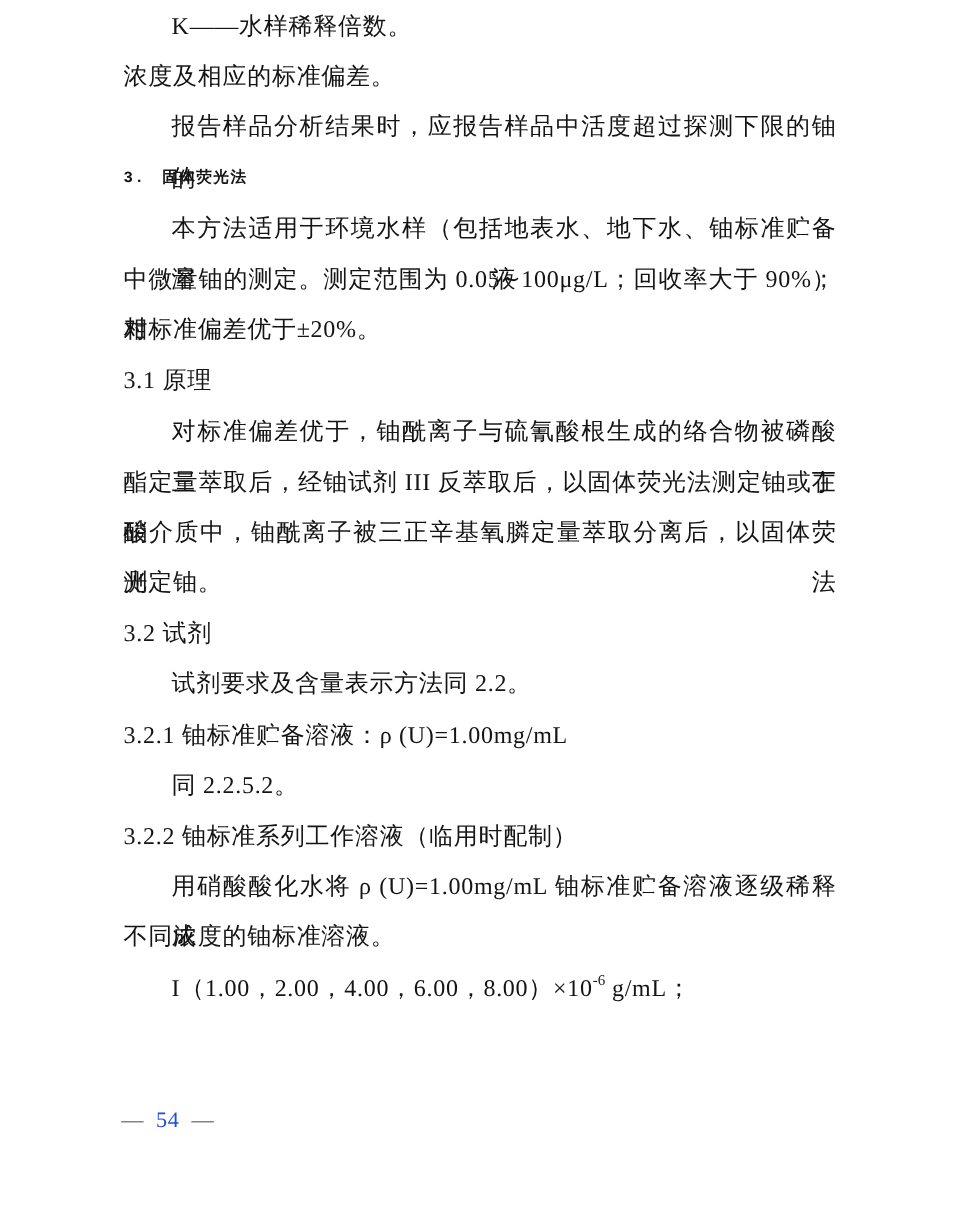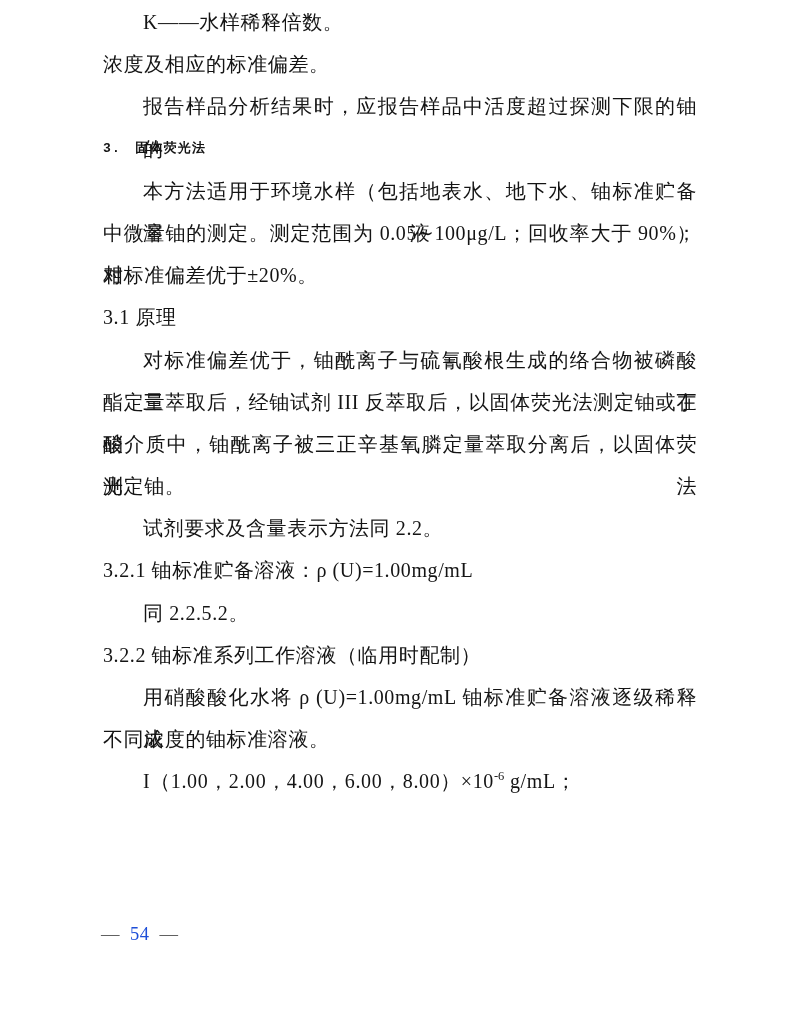--- a/index.html
+++ b/index.html
@@ -81,20 +81,21 @@
       <div class="line indent justify">报告样品分析结果时，应报告样品中活度超过探测下限的铀的</div>
       <div class="line heading">3.　固体荧光法</div>
       <div class="line indent justify">本方法适用于环境水样（包括地表水、地下水、铀标准贮备溶液）</div>
       <div class="line justify">中微量铀的测定。测定范围为 0.05∼100μg/L；回收率大于 90%；相</div>
       <div class="line">对标准偏差优于±20%。</div>
       <div class="line">3.1 原理</div>
       <div class="line indent justify">对标准偏差优于，铀酰离子与硫氰酸根生成的络合物被磷酸三丁</div>
       <div class="line justify">酯定量萃取后，经铀试剂 III 反萃取后，以固体荧光法测定铀或在硝</div>
       <div class="line justify">酸介质中，铀酰离子被三正辛基氧膦定量萃取分离后，以固体荧光法</div>
       <div class="line">测定铀。</div>
+      <div class="line">3.2 试剂</div>
       <div class="line indent">试剂要求及含量表示方法同 2.2。</div>
       <div class="line">3.2.1 铀标准贮备溶液：ρ (U)=1.00mg/mL</div>
       <div class="line indent">同 2.2.5.2。</div>
       <div class="line">3.2.2 铀标准系列工作溶液（临用时配制）</div>
       <div class="line indent justify">用硝酸酸化水将 ρ (U)=1.00mg/mL 铀标准贮备溶液逐级稀释成</div>
       <div class="line">不同浓度的铀标准溶液。</div>
       <div class="line indent"><span>I（1.00，2.00，4.00，6.00，8.00）×10</span><sup>-6</sup><span> g/mL；</span></div>
     </div>
 
   <div class="footer">

